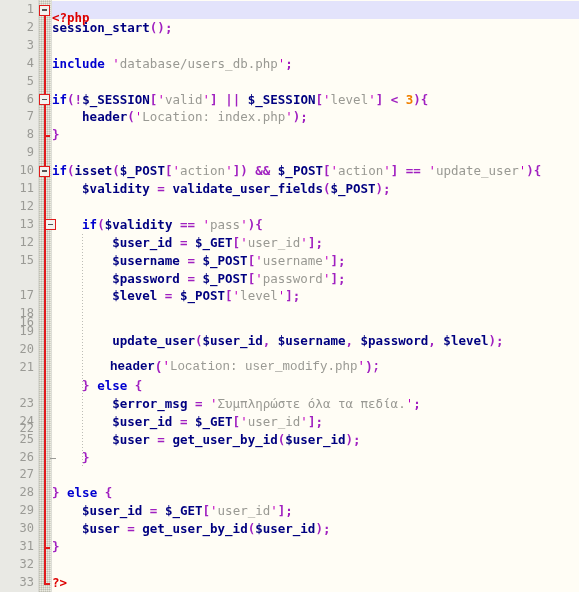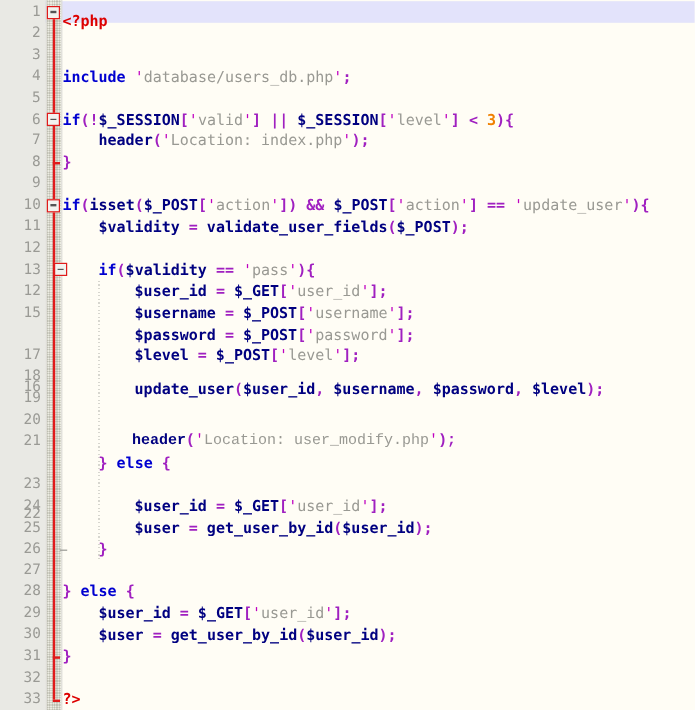--- a/index.html
+++ b/index.html
@@ -241,39 +241,41 @@
     </div>
   <div id="foldboxes" style="position: absolute; left: 0px; top: 0px; width: 579px; height: 592px; z-index: 7;">
       <div class="foldbox" style="left: 39px; top: 4.5px;"></div>
       <div class="foldbox" style="left: 39px; top: 94px;"></div>
       <div class="foldbox" style="left: 39px; top: 165.6px;"></div>
       <div class="foldbox" style="left: 45px; top: 219.3px;"></div>
     </div>
 
   <div class="codearea" id="codearea">
       <div class="codeline" style="top: 9px; left: 0px;"><span class="t-tag">&lt;?php</span></div>
+      <div class="codeline" style="top: 18.9px; left: 0px;"><span class="t-fn">session_start</span><span class="t-op">();</span></div>
       <div class="codeline" style="top: 54.7px; left: 0px;"><span class="t-kw">include</span><span class="t-pl"> </span><span class="t-q">'</span><span class="t-str">database/users_db.php</span><span class="t-q">'</span><span class="t-op">;</span></div>
       <div class="codeline" style="top: 72.6px; left: 0px;"></div>
       <div class="codeline" style="top: 90.5px; left: 0px;"><span class="t-kw">if</span><span class="t-op">(!</span><span class="t-var">$_SESSION</span><span class="t-op">[</span><span class="t-q">'</span><span class="t-str">valid</span><span class="t-q">'</span><span class="t-op">] || </span><span class="t-var">$_SESSION</span><span class="t-op">[</span><span class="t-q">'</span><span class="t-str">level</span><span class="t-q">'</span><span class="t-op">] &lt; </span><span class="t-num">3</span><span class="t-op">){</span></div>
       <div class="codeline" style="top: 108.4px; left: 30.08px;"><span class="t-fn">header</span><span class="t-op">(</span><span class="t-q">'</span><span class="t-str">Location: index.php</span><span class="t-q">'</span><span class="t-op">);</span></div>
       <div class="codeline" style="top: 126.3px; left: 0px;"><span class="t-op">}</span></div>
       <div class="codeline" style="top: 144.2px; left: 0px;"></div>
       <div class="codeline" style="top: 162.1px; left: 0px;"><span class="t-kw">if</span><span class="t-op">(</span><span class="t-fn">isset</span><span class="t-op">(</span><span class="t-var">$_POST</span><span class="t-op">[</span><span class="t-q">'</span><span class="t-str">action</span><span class="t-q">'</span><span class="t-op">]) &amp;&amp; </span><span class="t-var">$_POST</span><span class="t-op">[</span><span class="t-q">'</span><span class="t-str">action</span><span class="t-q">'</span><span class="t-op">] == </span><span class="t-q">'</span><span class="t-str">update_user</span><span class="t-q">'</span><span class="t-op">){</span></div>
       <div class="codeline" style="top: 180px; left: 30.08px;"><span class="t-var">$validity</span><span class="t-op"> = </span><span class="t-fn">validate_user_fields</span><span class="t-op">(</span><span class="t-var">$_POST</span><span class="t-op">);</span></div>
       <div class="codeline" style="top: 197.9px; left: 0px;"></div>
       <div class="codeline" style="top: 215.8px; left: 30.08px;"><span class="t-kw">if</span><span class="t-op">(</span><span class="t-var">$validity</span><span class="t-op"> == </span><span class="t-q">'</span><span class="t-str">pass</span><span class="t-q">'</span><span class="t-op">){</span></div>
       <div class="codeline" style="top: 233.7px; left: 60.16px;"><span class="t-var">$user_id</span><span class="t-op"> = </span><span class="t-var">$_GET</span><span class="t-op">[</span><span class="t-q">'</span><span class="t-str">user_id</span><span class="t-q">'</span><span class="t-op">];</span></div>
       <div class="codeline" style="top: 251.6px; left: 60.16px;"><span class="t-var">$username</span><span class="t-op"> = </span><span class="t-var">$_POST</span><span class="t-op">[</span><span class="t-q">'</span><span class="t-str">username</span><span class="t-q">'</span><span class="t-op">];</span></div>
       <div class="codeline" style="top: 269.5px; left: 60.16px;"><span class="t-var">$password</span><span class="t-op"> = </span><span class="t-var">$_POST</span><span class="t-op">[</span><span class="t-q">'</span><span class="t-str">password</span><span class="t-q">'</span><span class="t-op">];</span></div>
       <div class="codeline" style="top: 287.4px; left: 60.16px;"><span class="t-var">$level</span><span class="t-op"> = </span><span class="t-var">$_POST</span><span class="t-op">[</span><span class="t-q">'</span><span class="t-str">level</span><span class="t-q">'</span><span class="t-op">];</span></div>
       <div class="codeline" style="top: 305.3px; left: 0px;"></div>
-      <div class="codeline" style="top: 315px; left: 60.16px; text-align: center;"><span class="t-fn">update_user</span><span class="t-op">(</span><span class="t-var">$user_id</span><span class="t-op">, </span><span class="t-var">$username</span><span class="t-op">, </span><span class="t-var">$password</span><span class="t-op">, </span><span class="t-var">$level</span><span class="t-op">);</span></div>
+      <div class="codeline" style="top: 332px; left: 60.16px; text-align: center;"><span class="t-fn">update_user</span><span class="t-op">(</span><span class="t-var">$user_id</span><span class="t-op">, </span><span class="t-var">$username</span><span class="t-op">, </span><span class="t-var">$password</span><span class="t-op">, </span><span class="t-var">$level</span><span class="t-op">);</span></div>
       <div class="codeline" style="top: 341.1px; left: 0px;"></div>
       <div class="codeline" style="top: 359px; left: 58px; font-family: Liberation Mono, monospace;"><span class="t-fn">header</span><span class="t-op">(</span><span class="t-q">'</span><span class="t-str">Location: user_modify.php</span><span class="t-q">'</span><span class="t-op">);</span></div>
       <div class="codeline" style="top: 376.9px; left: 30.08px;"><span class="t-op">} </span><span class="t-kw">else</span><span class="t-op"> {</span></div>
+      <div class="codeline" style="top: 394.8px; left: 60.16px;"><span class="t-var">$error_msg</span><span class="t-op"> = </span><span class="t-q">'</span><span class="t-str">Συμπληρώστε όλα τα πεδία.</span><span class="t-q">'</span><span class="t-op">;</span></div>
       <div class="codeline" style="top: 412.7px; left: 60.16px;"><span class="t-var">$user_id</span><span class="t-op"> = </span><span class="t-var">$_GET</span><span class="t-op">[</span><span class="t-q">'</span><span class="t-str">user_id</span><span class="t-q">'</span><span class="t-op">];</span></div>
       <div class="codeline" style="top: 430.6px; left: 60.16px;"><span class="t-var">$user</span><span class="t-op"> = </span><span class="t-fn">get_user_by_id</span><span class="t-op">(</span><span class="t-var">$user_id</span><span class="t-op">);</span></div>
       <div class="codeline" style="top: 448.5px; left: 30.08px;"><span class="t-op">}</span></div>
       <div class="codeline" style="top: 466.4px; left: 0px;"></div>
       <div class="codeline" style="top: 484.3px; left: 0px;"><span class="t-op">} </span><span class="t-kw">else</span><span class="t-op"> {</span></div>
       <div class="codeline" style="top: 502.2px; left: 30.08px;"><span class="t-var">$user_id</span><span class="t-op"> = </span><span class="t-var">$_GET</span><span class="t-op">[</span><span class="t-q">'</span><span class="t-str">user_id</span><span class="t-q">'</span><span class="t-op">];</span></div>
       <div class="codeline" style="top: 520.1px; left: 30.08px;"><span class="t-var">$user</span><span class="t-op"> = </span><span class="t-fn">get_user_by_id</span><span class="t-op">(</span><span class="t-var">$user_id</span><span class="t-op">);</span></div>
       <div class="codeline" style="top: 538px; left: 0px;"><span class="t-op">}</span></div>
       <div class="codeline" style="top: 555.9px; left: 0px;"></div>
       <div class="codeline" style="top: 573.8px; left: 0px;"><span class="t-tag">?&gt;</span></div>

